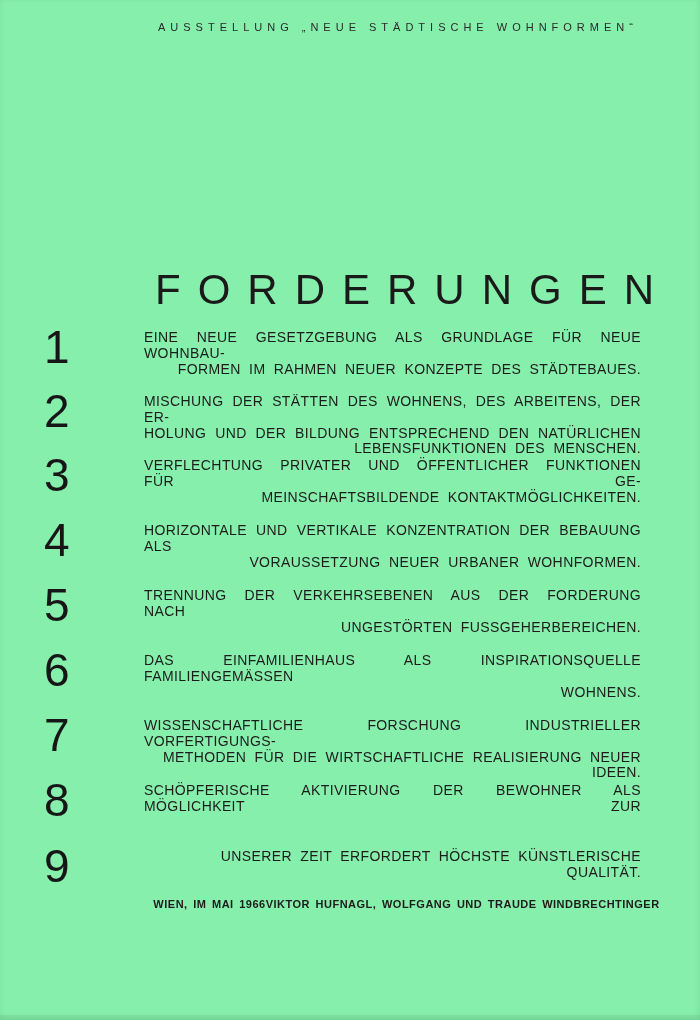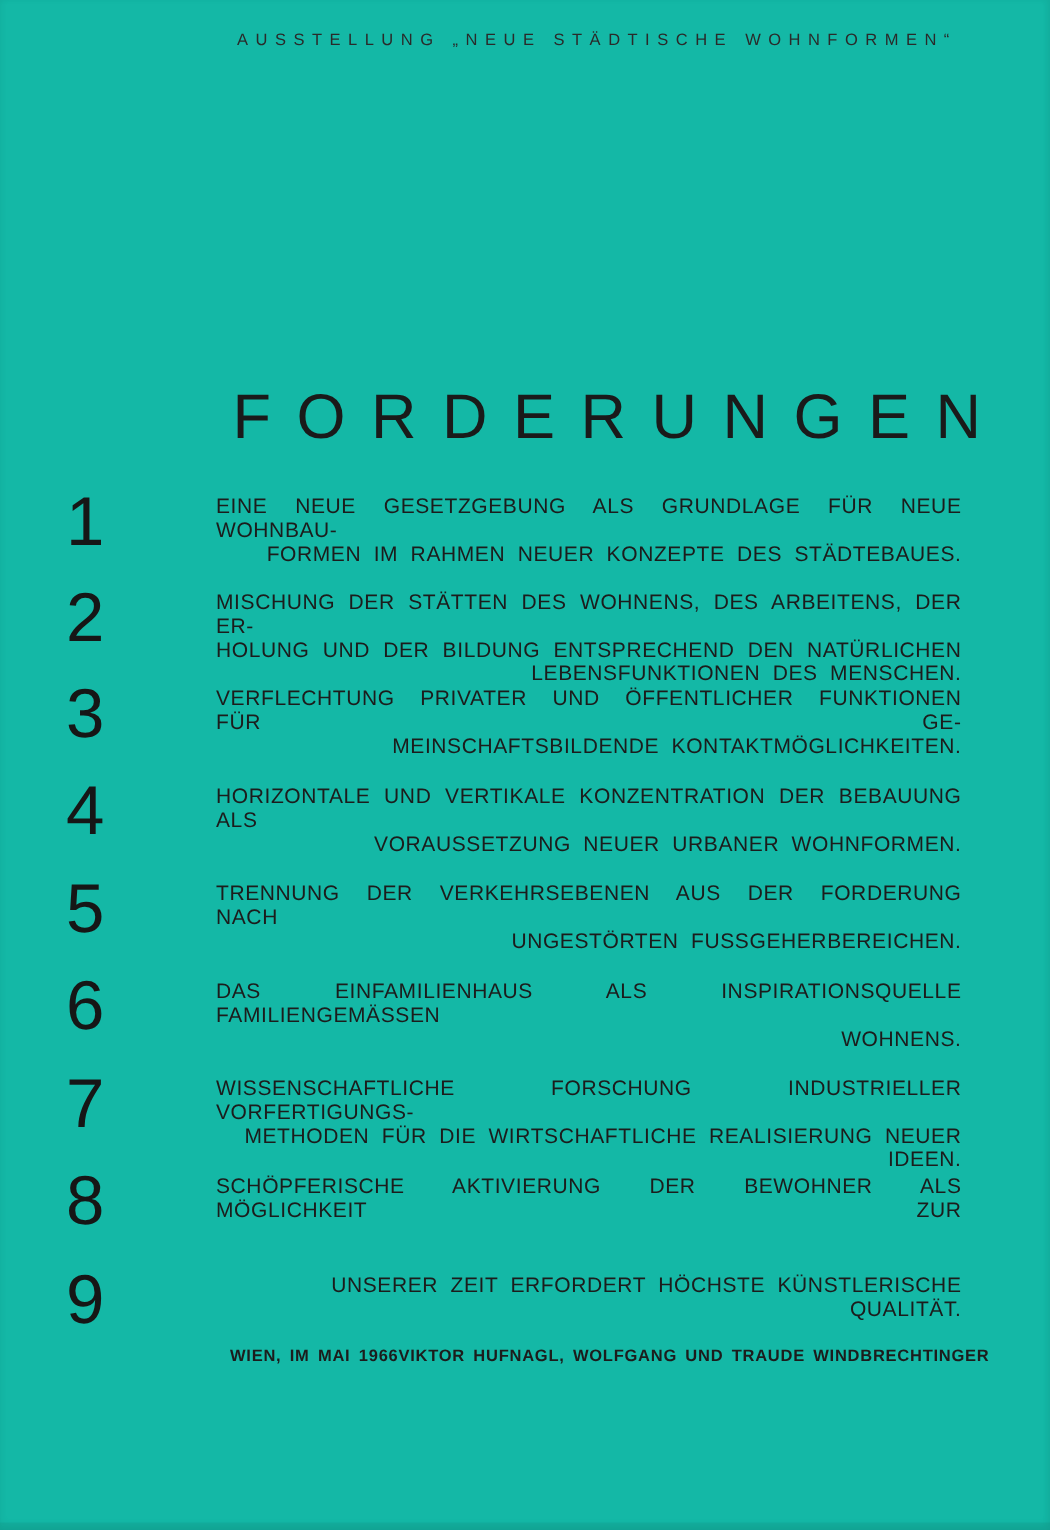--- a/index.html
+++ b/index.html
@@ -4,39 +4,39 @@
 <style>
   html, body {
     margin: 0;
     padding: 0;
     background: #e8e7e5;
   }
   .page {
     position: relative;
     width: 700px;
     height: 1020px;
-    background: #14b8a6;
+    background: #86efac;
     font-family: "Liberation Sans", sans-serif;
     color: #1c1c1c;
     overflow: hidden;
     box-shadow: inset 0 -3px 6px rgba(0,0,0,0.06), inset -2px 0 4px rgba(0,0,0,0.03);
   }
   .header-line {
     position: absolute;
     top: 21px;
     left: 158px;
     width: 500px;
     font-size: 11px;
     letter-spacing: 5px;
     white-space: nowrap;
     color: #2a2a2a;
   }
   .poster-title {
     position: absolute;
-    top: 254px;
+    top: 266px;
     left: 155px;
     width: 510px;
     font-size: 42px;
     letter-spacing: 17px;
     font-weight: normal;
     white-space: nowrap;
     color: #1a1a1a;
   }
   .row {
     position: absolute;

